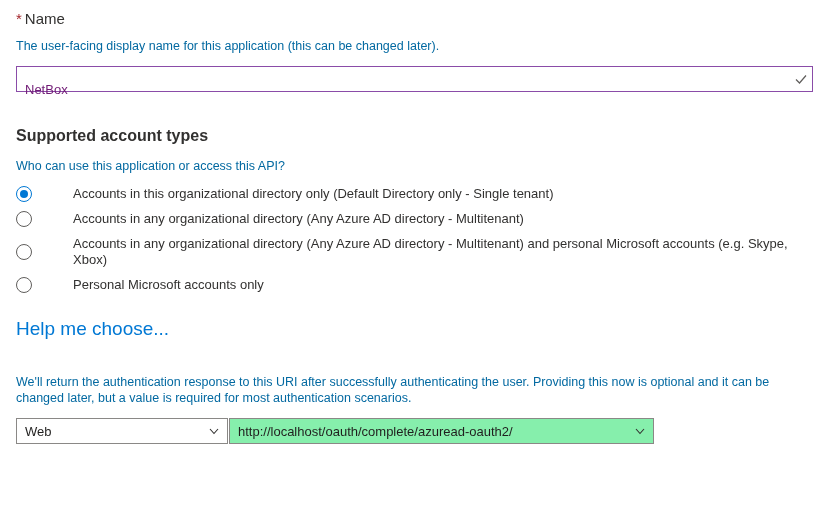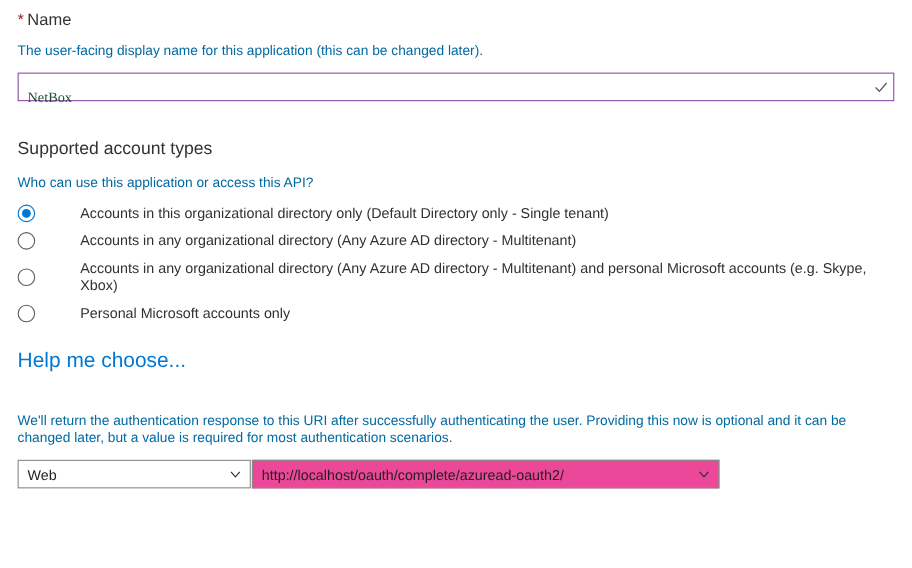--- a/index.html
+++ b/index.html
@@ -53,43 +53,43 @@
     align-items: center;
     background: #fff;
   }
   .text-input.focused {
     border-color: #8a4ca8;
   }
   .text-input input {
     border: none;
     outline: none;
     flex: 1;
-    font-family: Liberation Serif, serif;
-    font-size: 13px;
-    color: #14532d;
+    font-family: Liberation Sans, sans-serif;
+    font-size: 13px;
+    color: #701a75;
     padding: 0 8px;
     background: transparent;
     height: 100%;
     margin-top: 20px;
   }
   .check-icon {
     width: 22px;
     height: 100%;
     display: flex;
     align-items: center;
     justify-content: center;
     color: #605e5c;
     flex: 0 0 auto;
   }
 
   
   .section-heading {
     font-size: 16px;
     color: #323130;
-    font-weight: 400;
+    font-weight: 700;
     margin: 0 0 12px 0;
     line-height: 20px;
   }
   .spacer-lg { height: 34px; }
 
   
   .radio-group {
     margin: 0;
   }
   .radio-item {
@@ -170,21 +170,21 @@
     flex: 0 0 auto;
   }
   .uri-input {
     position: relative;
     width: 425px;
     height: 26px;
     border: 1px solid #8a8886;
     box-sizing: border-box;
     display: flex;
     align-items: center;
-    background: #ec4899;
+    background: #86efac;
   }
   .uri-input input {
     border: none;
     outline: none;
     flex: 1;
     font-family: "Liberation Sans", sans-serif;
     font-size: 13px;
     color: #201f1e;
     padding: 0 8px;
     background: transparent;

